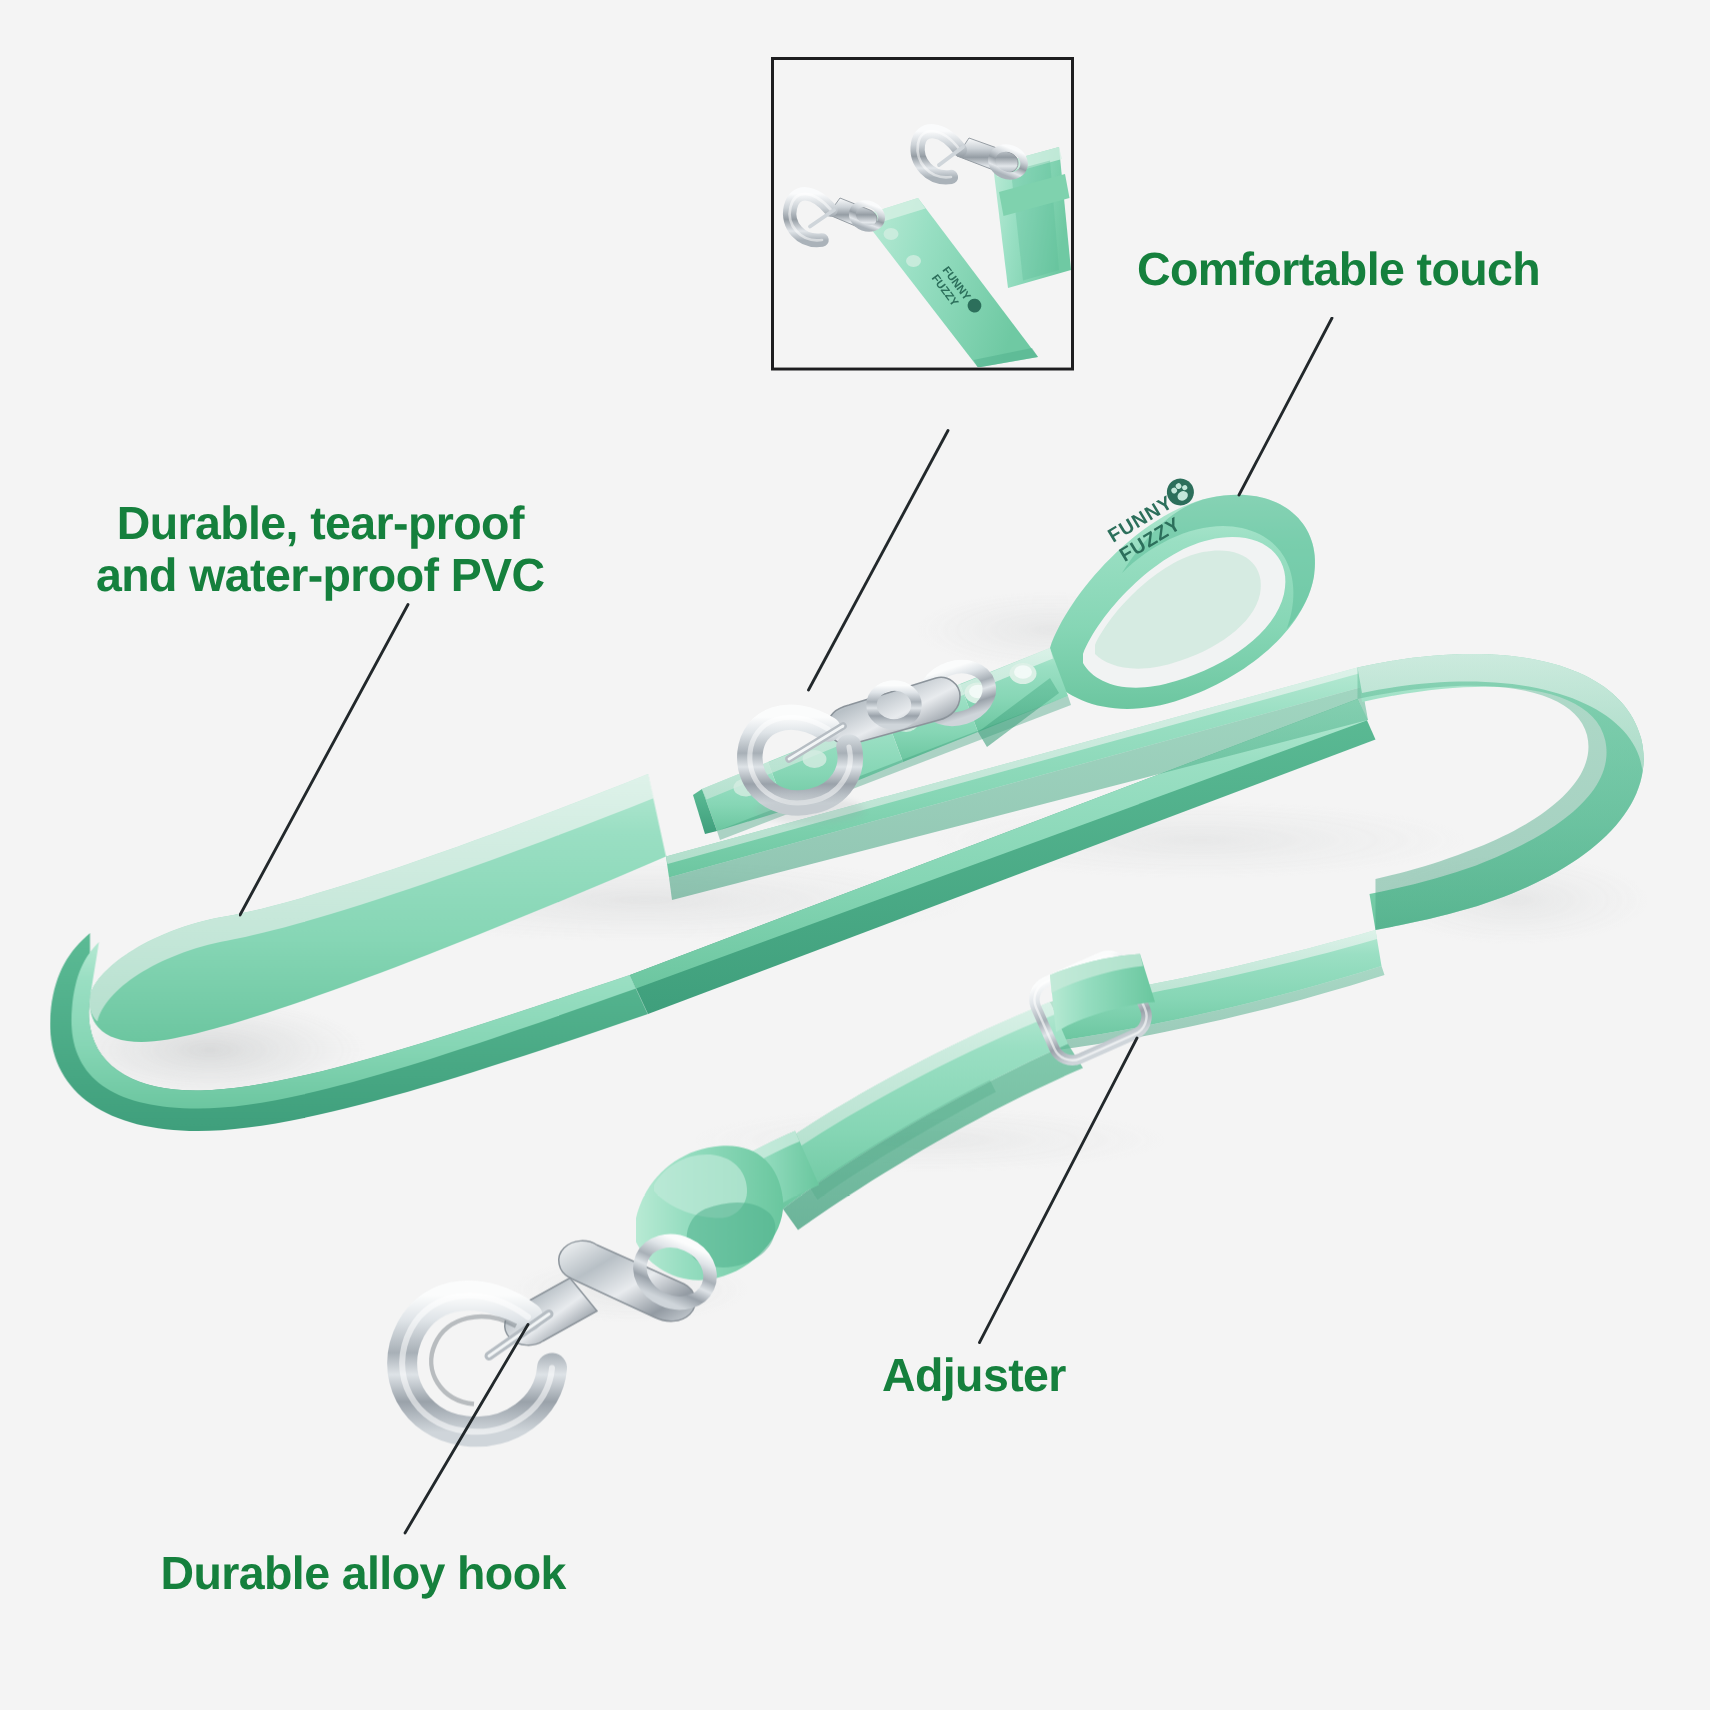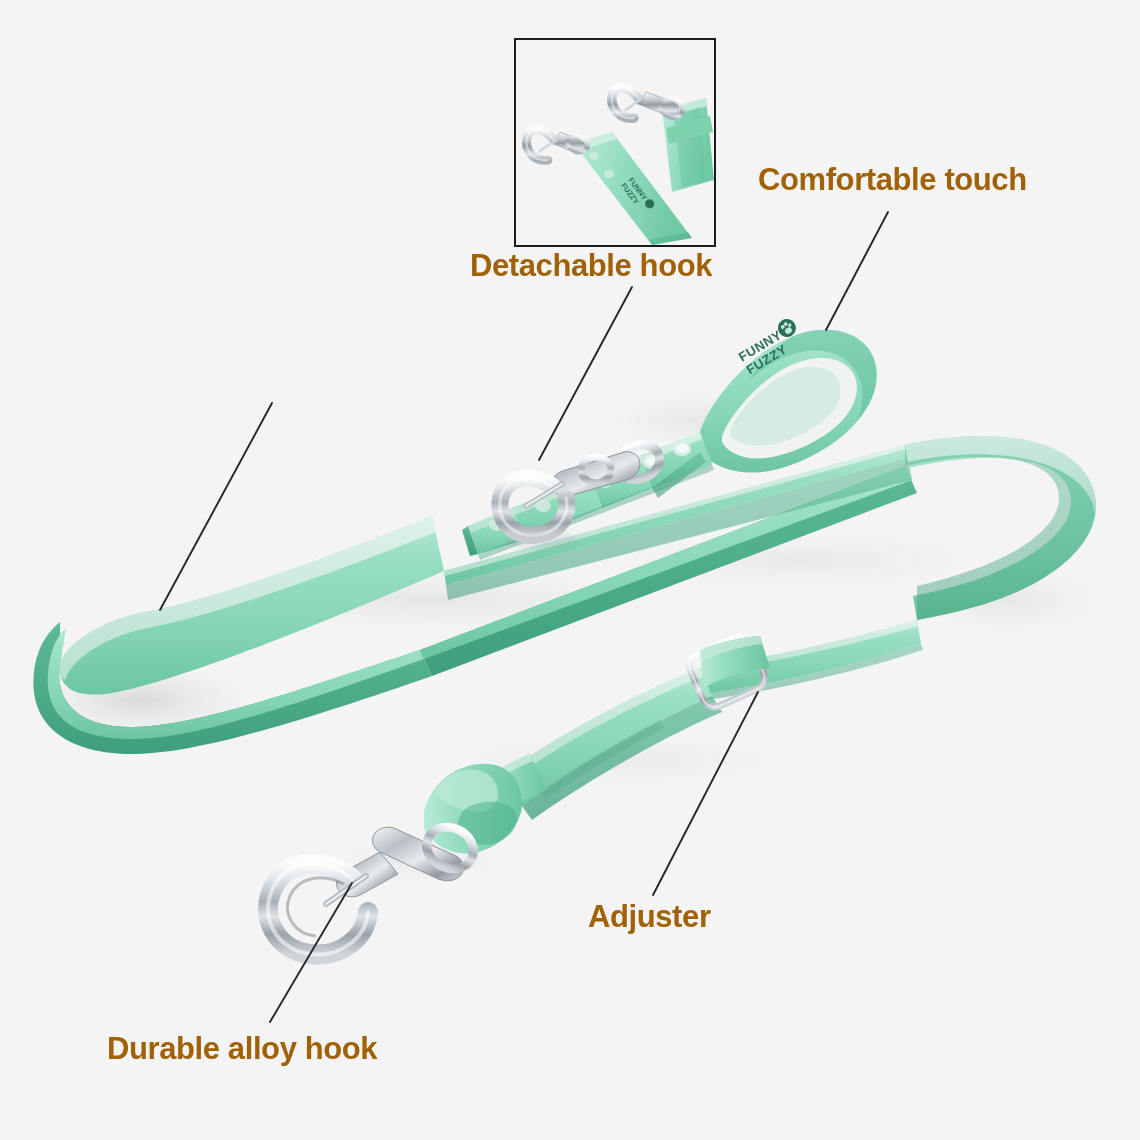--- a/index.html
+++ b/index.html
@@ -22,21 +22,21 @@
     background: #f4f4f4;
   }
   #scene {
     position: absolute;
     left: 0; top: 0;
     width: 1140px;
     height: 1140px;
   }
   .label {
     position: absolute;
-    color: #a16207;
+    color: #15803d;
     font-weight: bold;
     font-family: "Liberation Sans", sans-serif;
     letter-spacing: -0.4px;
     line-height: 1.12;
     white-space: pre;
     text-align: center;
   }
   .label.big { font-size: 31px; }
   .inset-frame {
     position: absolute;
@@ -320,22 +320,23 @@
       <g>
         <path d="M130,52 L158,62 C163,64 164,70 161,73 C158,76 152,76 148,74 L122,64 Z" fill="url(#iMetal)" stroke="#8c949b" stroke-width="0.6"></path>
         <ellipse cx="156" cy="68" rx="11" ry="9" transform="rotate(22 156 68)" fill="none" stroke="url(#iMetal)" stroke-width="5"></ellipse>
         <path d="M124,60 C112,44 98,44 96,56 C94,68 104,80 118,78" fill="none" stroke="url(#iMetal)" stroke-width="9.5" stroke-linecap="round"></path>
         <path d="M124,60 C112,44 98,44 96,56 C94,68 104,80 118,78" fill="none" stroke="#ffffff" stroke-width="1.8" stroke-linecap="round" opacity="0.5"></path>
         <path d="M126,58 L110,70" stroke="#cfd5da" stroke-width="2.6" stroke-linecap="round"></path>
       </g>
     </svg>
   </div>
 
-  <div class="label big" style="left:470px; top:249px;">Detachable hook</div>
 
   <div class="label big" style="left:758px; top:163px;">Comfortable touch</div>
 
+  <div class="label big" style="left:64px; top:332px;">Durable, tear-proof
+and water-proof PVC</div>
 
   <div class="label big" style="left:563px; top:900px;margin-left:25px;">Adjuster</div>
 
   <div class="label big" style="left:107px; top:1032px;">Durable alloy hook</div>
 
 </div>
 
 </body></html>

